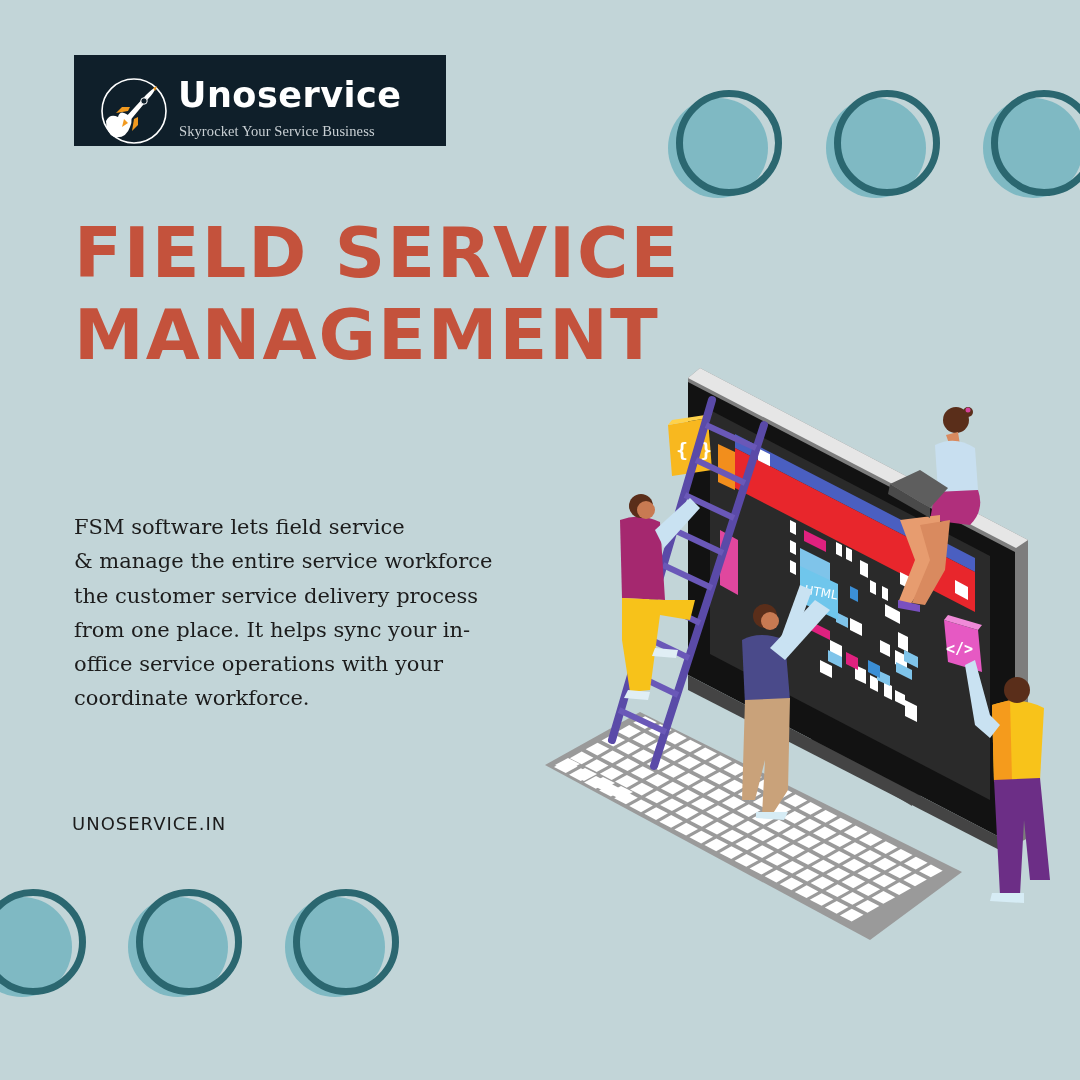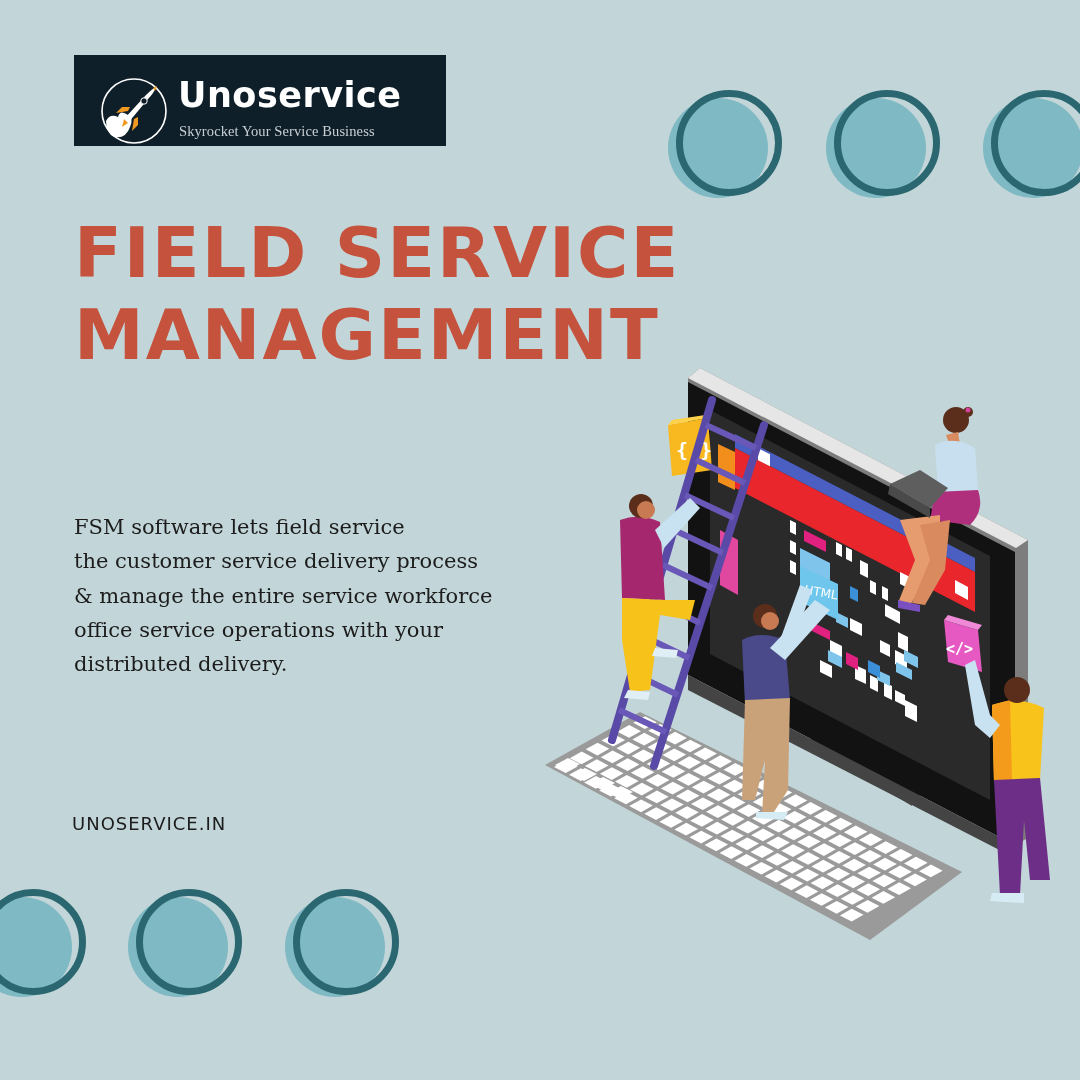--- a/index.html
+++ b/index.html
@@ -100,24 +100,25 @@
     <div class="circle-ring"></div>
 </div>
 
 <div class="headline">
   <div>FIELD SERVICE</div>
   <div>MANAGEMENT</div>
 </div>
 
 <div class="body-text">
   <div>FSM software lets field service</div>
+  <div>&amp; manage the entire service workforce</div>
   <div>the customer service delivery process</div>
-  <div>&amp; manage the entire service workforce</div>
+  <div>from one place. It helps sync your in-</div>
   <div>office service operations with your</div>
-  <div>distributed delivery.</div>
+  <div>coordinate workforce.</div>
 </div>
 
 <div class="website">UNOSERVICE.IN</div>
 
 <svg class="illustration" viewBox="540 360 540 580">
 
   <g>
     <polygon points="545,765 640,712 962,872 870,940" fill="#9a9a9a"></polygon>
     <g fill="#ffffff">
 

